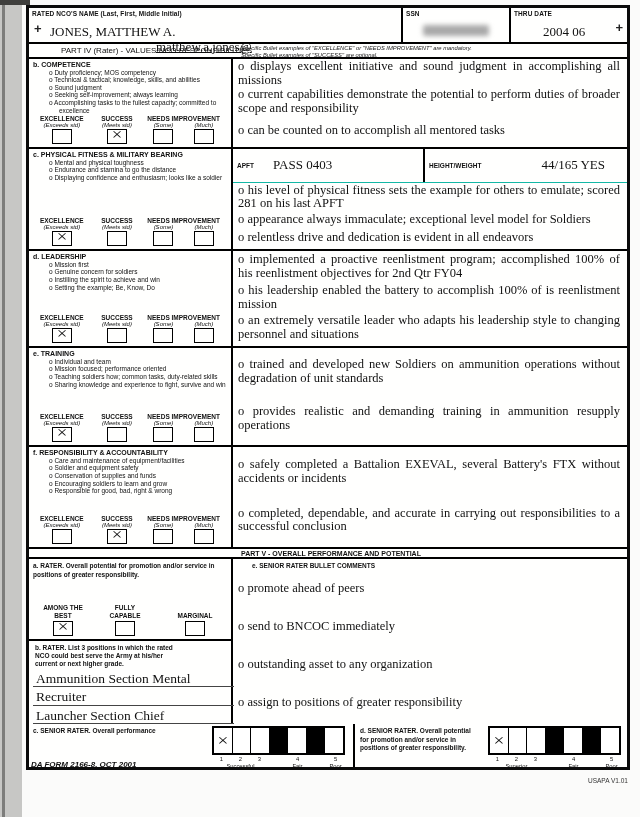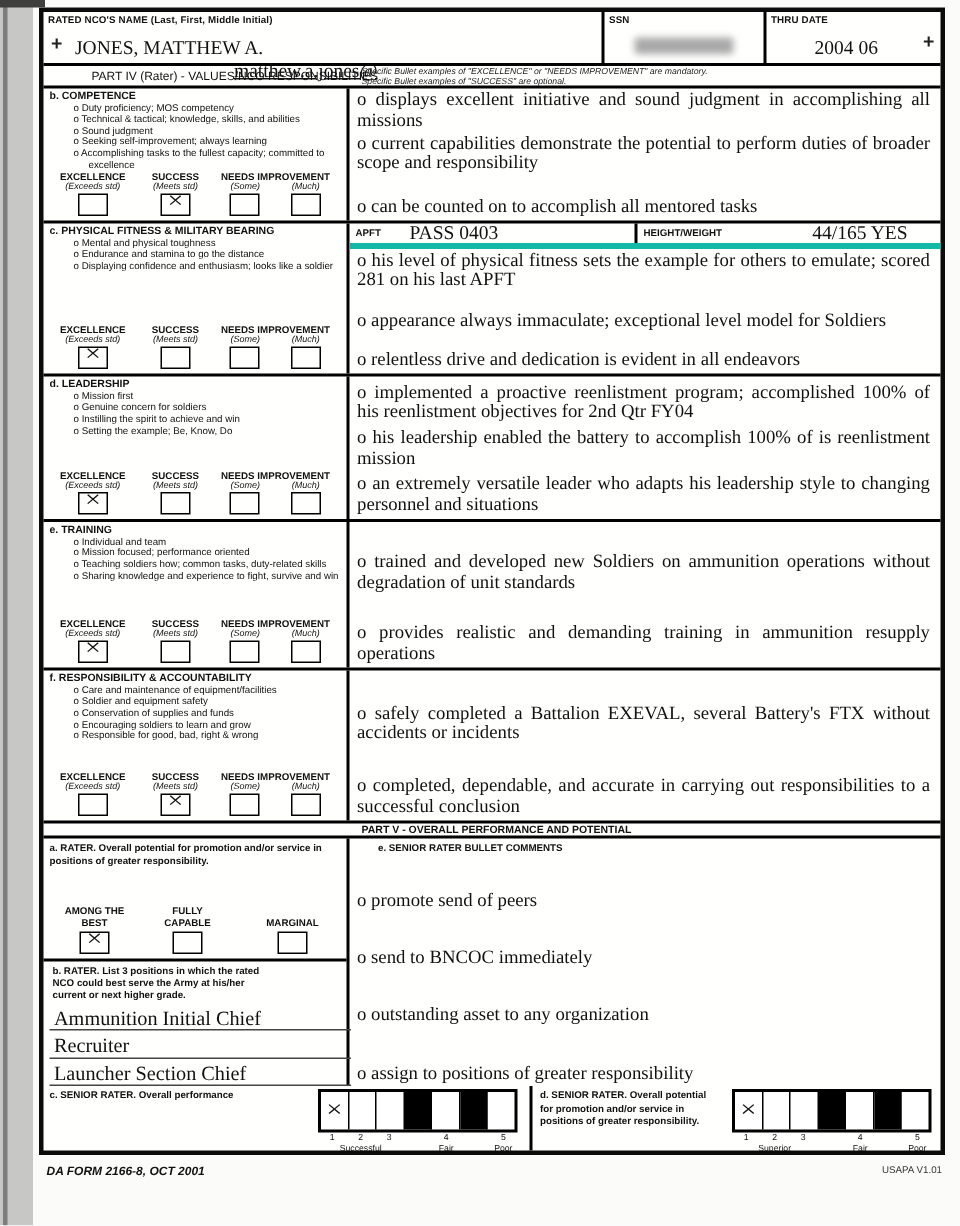--- a/index.html
+++ b/index.html
@@ -61,24 +61,24 @@
   .rc-ni  { width:92px; margin-left:auto; }
   .rl { font-size:6.5px; font-weight:bold; white-space:nowrap; }
   .rs { font-size:6px; font-style:italic; white-space:nowrap; }
   .cb { width:18px; height:13px; border:1.5px solid #000; margin:1px auto 0; position:relative; }
   .cb .xmark { position:absolute; left:50%; top:50%; transform:translate(-50%,-54%) scale(1.25,1.05); font-family:"Liberation Serif", serif; font-size:15px; font-weight:400; }
   .ni-subs { display:flex; }
   .ni-col { width:50%; }
 
   .sec-right { flex:1; display:flex; flex-direction:column; }
   .bullets { flex:1; display:flex; flex-direction:column; padding:1px 7px 2px 5px; }
-  .bullet { flex:1; display:flex; align-items:flex-end; }
+  .bullet { flex:1; display:flex; align-items:center; }
   .bullet > div { font-family:"Liberation Serif", serif; font-size:12.5px; line-height:1.1; text-align:justify; width:100%; }
 
-  .apft-row { height:17px; border-bottom:4px solid #14b8a6; box-sizing:border-box; display:flex; align-items:center; }
+  .apft-row { height:34px; border-bottom:1px solid #14b8a6; box-sizing:border-box; display:flex; align-items:center; }
   .apft-label { font-size:6.5px; font-weight:bold; padding-left:4px; width:36px; }
   .apft-value { font-family:"Liberation Serif", serif; font-size:13px; width:150px; }
   .apft-div { width:2px; background:#000; height:100%; }
   .hw-label { font-size:6.5px; font-weight:bold; padding-left:4px; width:78px; }
   .hw-value { font-family:"Liberation Serif", serif; font-size:13px; flex:1; text-align:right; padding-right:22px; }
 
   
   .p5-titlebar { height:11px; border-bottom:2px solid #000; box-sizing:border-box; display:flex; align-items:center; }
   .p5-title { font-size:7px; font-weight:bold; padding-left:212px; white-space:nowrap; }
 
@@ -111,21 +111,21 @@
   .sc-black { background:#000; }
   .sc .xmark { position:absolute; left:50%; top:50%; transform:translate(-50%,-52%) scale(1.2,1.0); font-family:"Liberation Serif", serif; font-size:16px; }
   .scale-nums { position:relative; height:7px; margin-top:1px; }
   .scale-nums span { position:absolute; transform:translateX(-50%); font-size:5.8px; }
   .n1 { left:7.1%; } .n2 { left:21.4%; } .n3 { left:35.7%; } .n4 { left:64.3%; } .n5 { left:92.9%; }
   .scale-words { position:relative; height:7px; }
   .scale-words span { position:absolute; transform:translateX(-50%); font-size:5.8px; white-space:nowrap; }
   .w1 { left:21.4%; } .w2 { left:64.3%; } .w3 { left:92.9%; }
 
   
-  .footer-form { position:absolute; left:31px; top:776px; font-size:8px; font-weight:bold; font-style:italic; }
+  .footer-form { position:absolute; left:31px; top:760px; font-size:8px; font-weight:bold; font-style:italic; }
   .footer-ver { position:absolute; right:12px; top:777px; font-size:6.5px; color:#333; }
 </style>
 </head>
 <body>
 
 <div class="page">
   <div class="left-band"></div>
   <div class="left-line"></div>
   <div class="corner-mark"></div>
 
@@ -473,29 +473,29 @@
             <div class="opt opt-3">
               <div class="opt-label">MARGINAL</div>
               <div class="cb">
                   <span class="xmark"></span>
                 </div>
             </div>
           </div>
         </div>
         <div class="p5b">
           <div class="p5b-label">b. RATER.  List 3 positions in which the rated NCO could best serve the Army at his/her current or next higher grade.</div>
-          <div class="pos-line">Ammunition Initial Chief</div>
+          <div class="pos-line">Ammunition Section Mental</div>
           <div class="pos-line">Recruiter</div>
           <div class="pos-line">Launcher Section Chief</div>
         </div>
       </div>
       <div class="p5-right">
         <div class="p5e-label">e. SENIOR RATER BULLET COMMENTS</div>
         <div class="bullet">
-            <div>o promote send of peers</div>
+            <div>o promote ahead of peers</div>
           </div>
         <div class="bullet">
             <div>o send to BNCOC immediately</div>
           </div>
         <div class="bullet">
             <div>o outstanding asset to any organization</div>
           </div>
         <div class="bullet">
             <div>o assign to positions of greater responsibility</div>
           </div>

